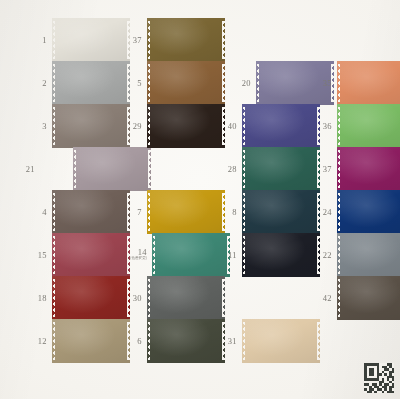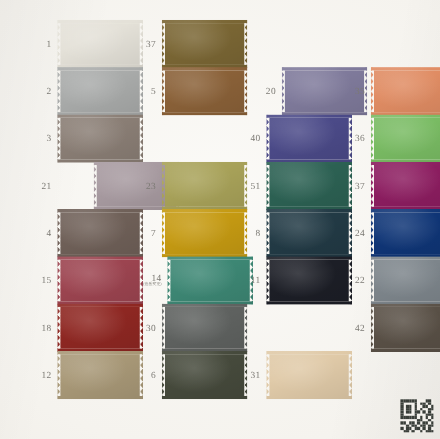--- a/index.html
+++ b/index.html
@@ -117,21 +117,21 @@
       <div class="swatch-chip" title="1" style="width: 78px; height: 44px; background: rgb(228, 225, 216);"></div>
     </div>
     <div class="swatch-cell" style="left: 52px; top: 61px;">
       <div class="swatch-code">2</div>
       <div class="swatch-chip" title="2" style="width: 78px; height: 44px; background: rgb(169, 171, 170);"></div>
     </div>
     <div class="swatch-cell" style="left: 52px; top: 104px;">
       <div class="swatch-code">3</div>
       <div class="swatch-chip" title="3" style="width: 78px; height: 44px; background: rgb(138, 126, 117);"></div>
     </div>
-    <div class="swatch-cell" style="left: 52px; top: 147px; padding-left: 33px;">
+    <div class="swatch-cell" style="left: 40px; top: 147px; padding-left: 33px;">
       <div class="swatch-code">21</div>
       <div class="swatch-chip" title="21" style="width: 78px; height: 44px; background: rgb(167, 154, 160);"></div>
     </div>
     <div class="swatch-cell" style="left: 52px; top: 190px;">
       <div class="swatch-code">4</div>
       <div class="swatch-chip" title="4" style="width: 78px; height: 44px; background: rgb(111, 96, 88);"></div>
     </div>
     <div class="swatch-cell" style="left: 52px; top: 233px;">
       <div class="swatch-code">15</div>
       <div class="swatch-chip" title="15" style="width: 78px; height: 44px; background: rgb(156, 68, 80);"></div>
@@ -145,23 +145,23 @@
       <div class="swatch-chip" title="12" style="width: 78px; height: 44px; background: rgb(168, 152, 119);"></div>
     </div>
     <div class="swatch-cell" style="left: 147px; top: 18px;">
       <div class="swatch-code">37</div>
       <div class="swatch-chip" title="24" style="width: 78px; height: 44px; background: rgb(122, 102, 52);"></div>
     </div>
     <div class="swatch-cell" style="left: 147px; top: 61px;">
       <div class="swatch-code">5</div>
       <div class="swatch-chip" title="5" style="width: 78px; height: 44px; background: rgb(138, 97, 56);"></div>
     </div>
-    <div class="swatch-cell" style="left: 147px; top: 147px;">
-      <div class="swatch-code">23</div>
-      <div class="swatch-chip" title="23" style="width: 78px; height: 44px; background: rgb(168, 162, 89);"></div>
+    <div class="swatch-cell" style="left: 147px; top: 104px;">
+      <div class="swatch-code">29</div>
+      <div class="swatch-chip" title="29" style="width: 78px; height: 44px; background: rgb(44, 33, 27);"></div>
     </div>
     <div class="swatch-cell" style="left: 147px; top: 190px;">
       <div class="swatch-code">7</div>
       <div class="swatch-chip" title="7" style="width: 78px; height: 44px; background: rgb(197, 154, 18);"></div>
     </div>
     <div class="swatch-cell" style="left: 152px; top: 233px;">
       <div class="swatch-code">14<span class="sub">(色番変更)</span></div>
       <div class="swatch-chip" title="14" style="width: 78px; height: 44px; background: rgb(61, 135, 116);"></div>
     </div>
     <div class="swatch-cell" style="left: 147px; top: 276px;">
@@ -174,21 +174,21 @@
     </div>
     <div class="swatch-cell" style="left: 256px; top: 61px;">
       <div class="swatch-code">20</div>
       <div class="swatch-chip" title="20" style="width: 78px; height: 44px; background: rgb(127, 122, 155);"></div>
     </div>
     <div class="swatch-cell" style="left: 242px; top: 104px;">
       <div class="swatch-code">40</div>
       <div class="swatch-chip" title="40" style="width: 78px; height: 44px; background: rgb(75, 74, 136);"></div>
     </div>
     <div class="swatch-cell" style="left: 242px; top: 147px;">
-      <div class="swatch-code">51</div>
+      <div class="swatch-code">28</div>
       <div class="swatch-chip" title="28" style="width: 78px; height: 44px; background: rgb(44, 97, 83);"></div>
     </div>
     <div class="swatch-cell" style="left: 242px; top: 190px;">
       <div class="swatch-code">8</div>
       <div class="swatch-chip" title="8" style="width: 78px; height: 44px; background: rgb(34, 58, 69);"></div>
     </div>
     <div class="swatch-cell" style="left: 242px; top: 233px;">
       <div class="swatch-code">11</div>
       <div class="swatch-chip" title="11" style="width: 78px; height: 44px; background: rgb(28, 30, 38);"></div>
     </div>

